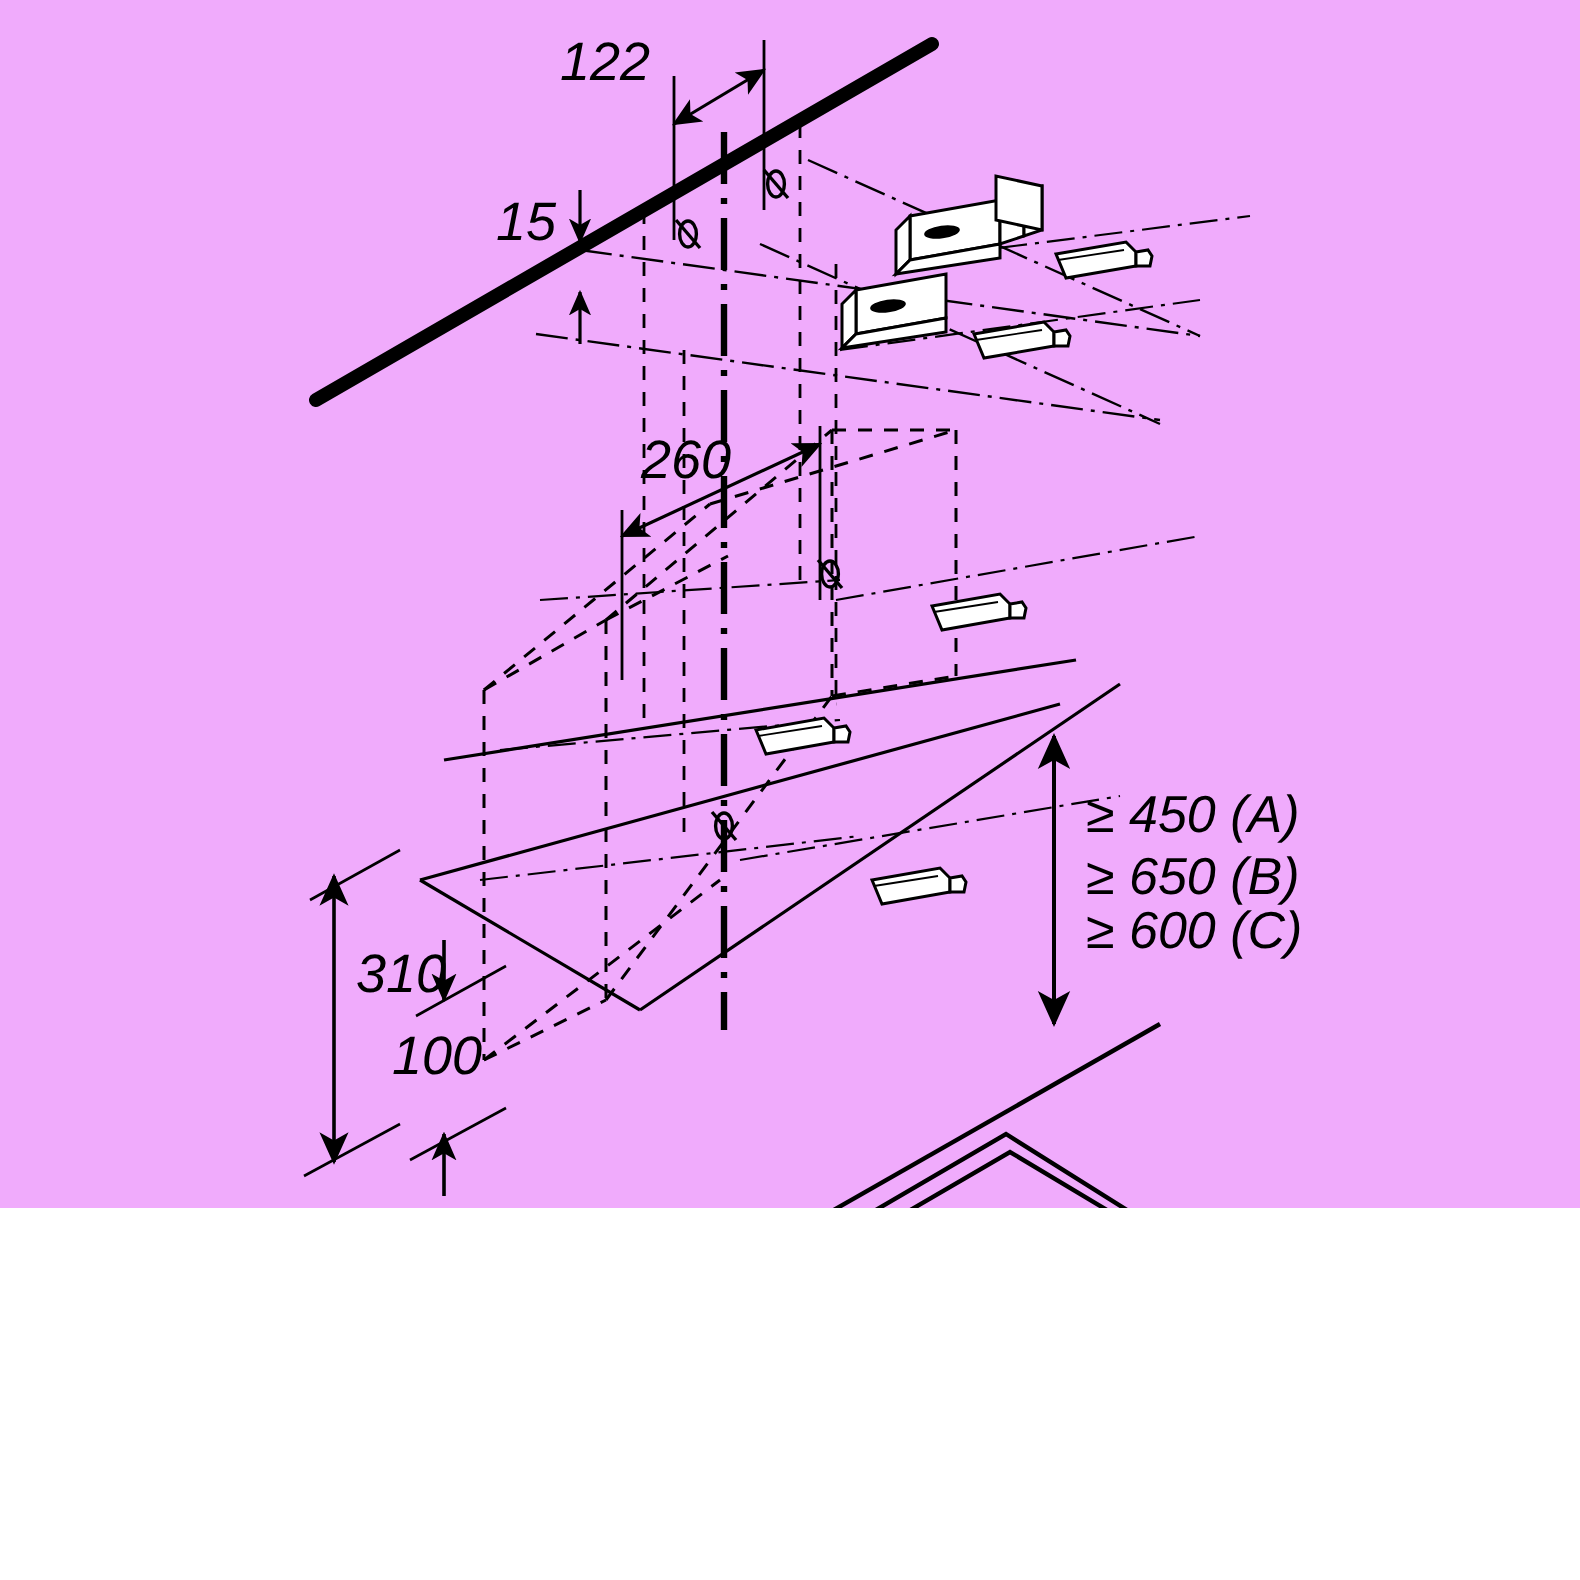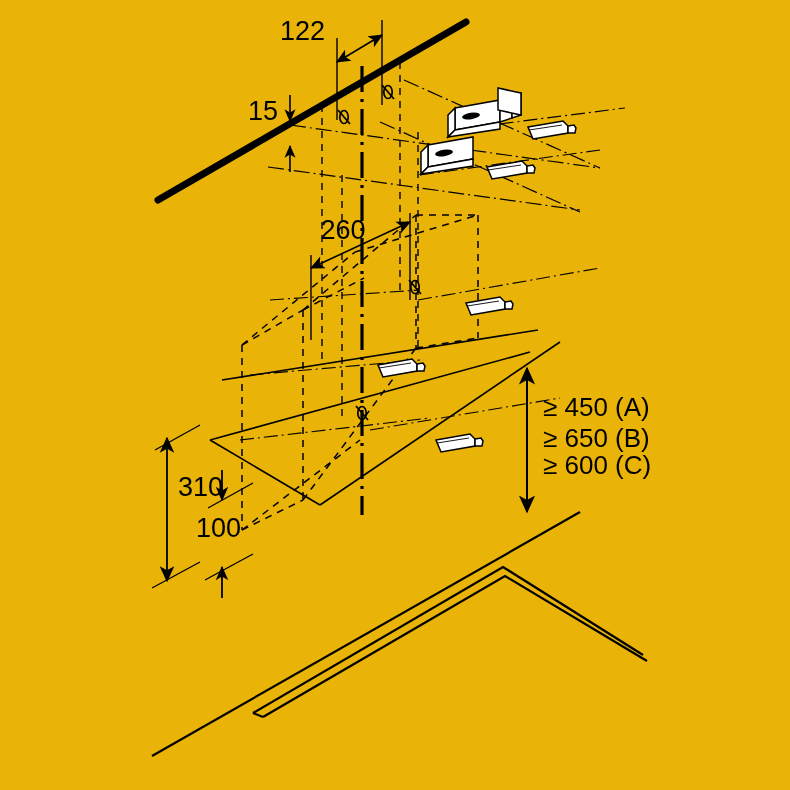--- a/index.html
+++ b/index.html
@@ -1,17 +1,17 @@
 <!DOCTYPE html>
 <html><head>
 <meta charset="utf-8">
 <style>
   html,body{margin:0;padding:0;background:#ffffff;}
-  #root{position:relative;width:790px;height:790px;background:#eab308;overflow:hidden;
-        font-family:"Liberation Sans",sans-serif;}
+  #root{position:relative;width:790px;height:604px;background:#f0abfc;overflow:hidden;
+        font-family:"Liberation Sans",sans-serif;font-style:italic;}
   svg{display:block;}
   .dimtext{font-family:"Liberation Sans",sans-serif;font-size:27px;fill:#000;
            dominant-baseline:middle;}
   .clr-text{font-family:"Liberation Sans",sans-serif;font-size:26px;fill:#000;
            dominant-baseline:middle;}
 </style>
 </head>
 <body>
 
 <div id="root">

